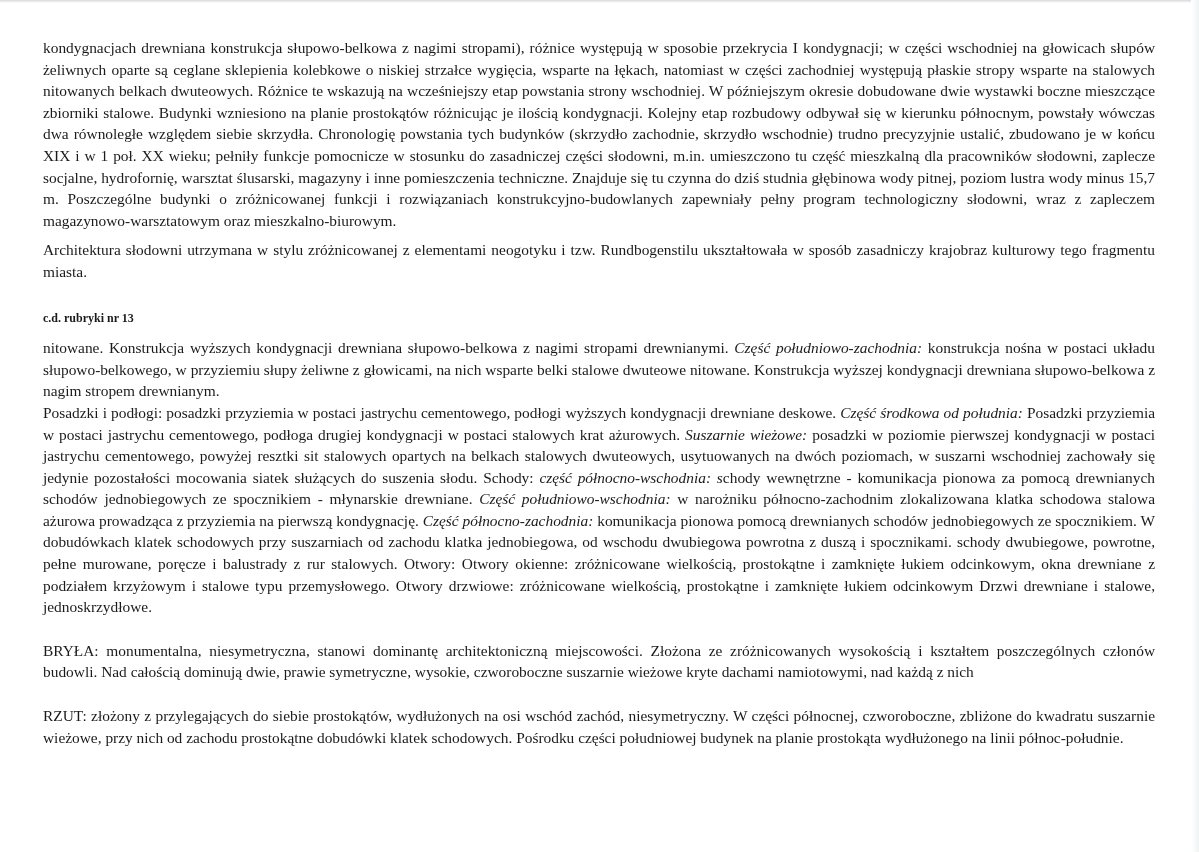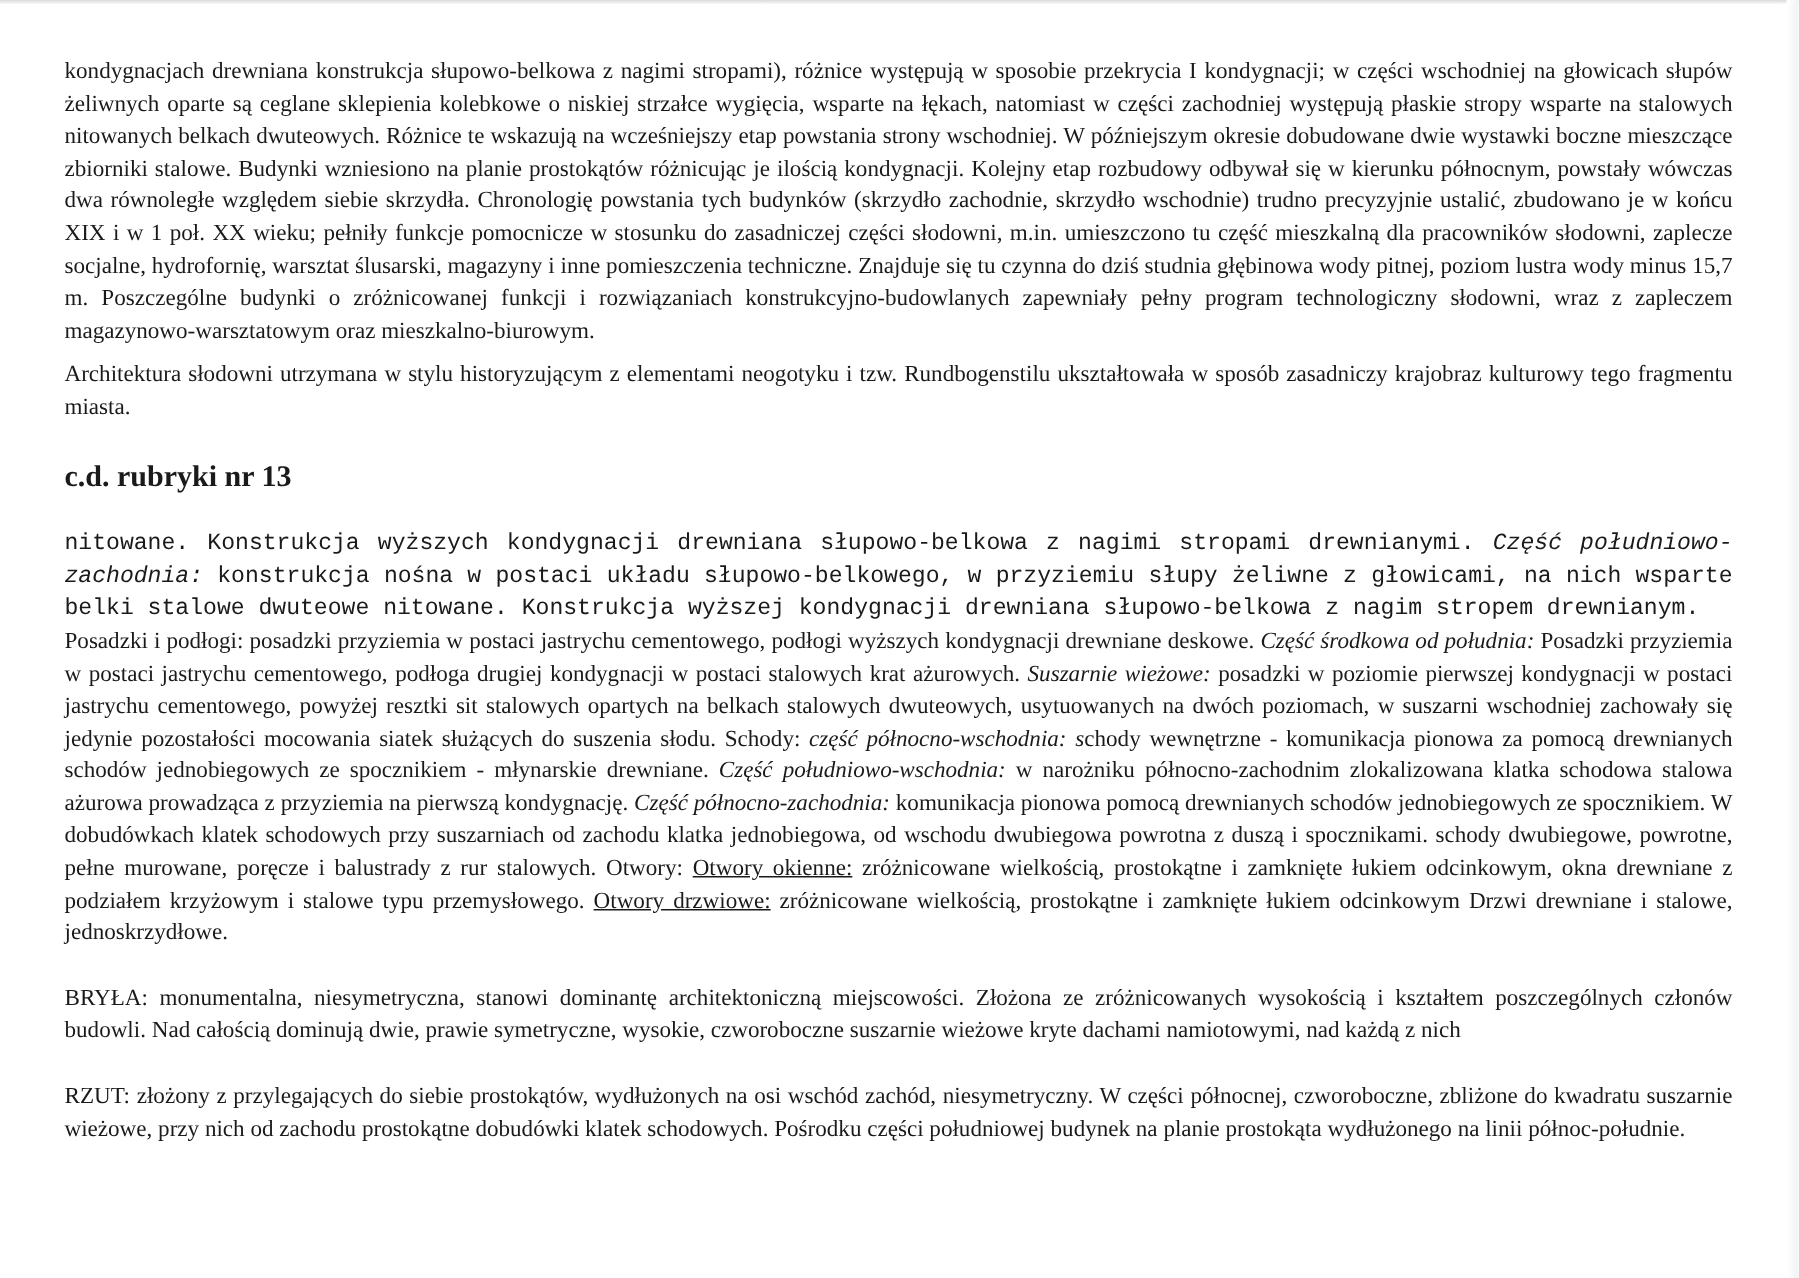--- a/index.html
+++ b/index.html
@@ -19,37 +19,37 @@
     background: linear-gradient(to right, #ffffff, #f1f2f4);
   }
   .page {
     position: absolute; left: 43px; top: 37px; width: 1112px;
     font-size: 15.4px; line-height: 21.6px;
     text-align: justify;
   }
   p { margin: 0; }
   .gap-s { margin-top: 8px; }
   .gap-m { margin-top: 22px; }
-  .heading { font-weight: bold; font-size: 20px; margin-top: 25px; margin-bottom: 0; }
-  .after-heading { margin-top: 23px; font-family: Liberation Mono, monospace; }
+  .heading { font-weight: bold; font-size: 12px; margin-top: 25px; margin-bottom: 0; }
+  .after-heading { margin-top: 8px; }
   .b { font-weight: normal; }
   .i { font-style: italic; }
-  .u { text-decoration: underline; }
+  .u { }
 </style>
 </head>
 <body>
 
 <div class="top-edge"></div>
 <div class="right-edge"></div>
 
 <div class="page">
 
   <p>kondygnacjach drewniana konstrukcja słupowo-belkowa z nagimi stropami), różnice występują w sposobie przekrycia I kondygnacji; w części wschodniej na głowicach słupów żeliwnych oparte są ceglane sklepienia kolebkowe o niskiej strzałce wygięcia, wsparte na łękach, natomiast w części zachodniej występują płaskie stropy wsparte na stalowych nitowanych belkach dwuteowych. Różnice te wskazują na wcześniejszy etap powstania strony wschodniej. W późniejszym okresie dobudowane dwie wystawki boczne mieszczące zbiorniki stalowe. Budynki wzniesiono na planie prostokątów różnicując je ilością kondygnacji. Kolejny etap rozbudowy odbywał się w kierunku północnym, powstały wówczas dwa równoległe względem siebie skrzydła. Chronologię powstania tych budynków (skrzydło zachodnie, skrzydło wschodnie) trudno precyzyjnie ustalić, zbudowano je w końcu XIX i w 1 poł. XX wieku; pełniły funkcje pomocnicze w stosunku do zasadniczej części słodowni, m.in. umieszczono tu część mieszkalną dla pracowników słodowni, zaplecze socjalne, hydrofornię, warsztat ślusarski, magazyny i inne pomieszczenia techniczne.  Znajduje się tu czynna do dziś studnia głębinowa wody pitnej, poziom lustra wody minus 15,7 m. Poszczególne budynki o zróżnicowanej funkcji i rozwiązaniach konstrukcyjno-budowlanych zapewniały pełny program technologiczny słodowni, wraz z zapleczem magazynowo-warsztatowym oraz mieszkalno-biurowym.</p>
 
-  <p class="gap-s">Architektura słodowni utrzymana w stylu historyzującym z elementami neogotyku i tzw. Rundbogenstilu ukształtowała w sposób zasadniczy krajobraz kulturowy tego fragmentu miasta.</p>
+  <p class="gap-s">Architektura słodowni utrzymana w stylu zróżnicowanej z elementami neogotyku i tzw. Rundbogenstilu ukształtowała w sposób zasadniczy krajobraz kulturowy tego fragmentu miasta.</p>
 
   <p class="heading">c.d. rubryki nr 13</p>
 
   <p class="after-heading"><span>nitowane. Konstrukcja wyższych kondygnacji drewniana słupowo-belkowa z nagimi stropami drewnianymi. </span><span class="i">Część południowo-zachodnia:</span><span> konstrukcja nośna w postaci układu słupowo-belkowego, w przyziemiu słupy żeliwne z głowicami, na nich wsparte belki stalowe dwuteowe nitowane. Konstrukcja wyższej kondygnacji drewniana słupowo-belkowa z nagim stropem drewnianym.</span></p>
 
   <p><span class="b">Posadzki i podłogi:</span><span> posadzki przyziemia w postaci jastrychu cementowego, podłogi wyższych kondygnacji drewniane deskowe. </span><span class="i">Część środkowa od południa:</span><span> Posadzki przyziemia w postaci jastrychu cementowego, podłoga drugiej kondygnacji w postaci stalowych krat ażurowych. </span><span class="i">Suszarnie wieżowe:</span><span> posadzki w poziomie pierwszej kondygnacji w postaci jastrychu cementowego, powyżej resztki sit stalowych opartych na belkach stalowych dwuteowych, usytuowanych na dwóch poziomach, w suszarni wschodniej zachowały się jedynie pozostałości mocowania siatek służących do suszenia słodu. </span><span class="b">Schody:</span><span class="i"> część północno-wschodnia:</span><span class="i"> s</span><span>chody wewnętrzne - komunikacja pionowa za pomocą drewnianych schodów jednobiegowych ze spocznikiem - młynarskie drewniane. </span><span class="i">Część południowo-wschodnia:</span><span> w narożniku północno-zachodnim zlokalizowana klatka schodowa stalowa ażurowa prowadząca z przyziemia na pierwszą kondygnację. </span><span class="i">Część północno-zachodnia:</span><span> komunikacja pionowa pomocą drewnianych schodów jednobiegowych ze spocznikiem. W dobudówkach klatek schodowych przy suszarniach od zachodu klatka jednobiegowa, od wschodu dwubiegowa powrotna z duszą i spocznikami. schody dwubiegowe, powrotne, pełne murowane, poręcze i balustrady z rur stalowych. </span><span class="b">Otwory:</span><span> </span><span class="u">Otwory okienne:</span><span> zróżnicowane wielkością, prostokątne i zamknięte łukiem odcinkowym, okna drewniane z podziałem krzyżowym i stalowe typu przemysłowego. </span><span class="u">Otwory drzwiowe:</span><span> zróżnicowane wielkością, prostokątne i zamknięte łukiem odcinkowym Drzwi drewniane i stalowe, jednoskrzydłowe.</span></p>
 
   <p class="gap-m"><span class="b">BRYŁA:</span><span> monumentalna, niesymetryczna, stanowi dominantę architektoniczną miejscowości. Złożona ze zróżnicowanych wysokością i kształtem poszczególnych członów  budowli.   Nad całością dominują dwie, prawie symetryczne, wysokie, czworoboczne suszarnie wieżowe kryte dachami namiotowymi,   nad każdą z nich</span></p>
 
   <p class="gap-m"><span class="b">RZUT:</span><span> złożony z przylegających do siebie prostokątów, wydłużonych na osi wschód zachód, niesymetryczny. W części północnej, czworoboczne, zbliżone do kwadratu suszarnie wieżowe, przy nich od zachodu prostokątne dobudówki klatek schodowych. Pośrodku części południowej budynek na planie prostokąta wydłużonego na linii północ-południe.</span></p>

